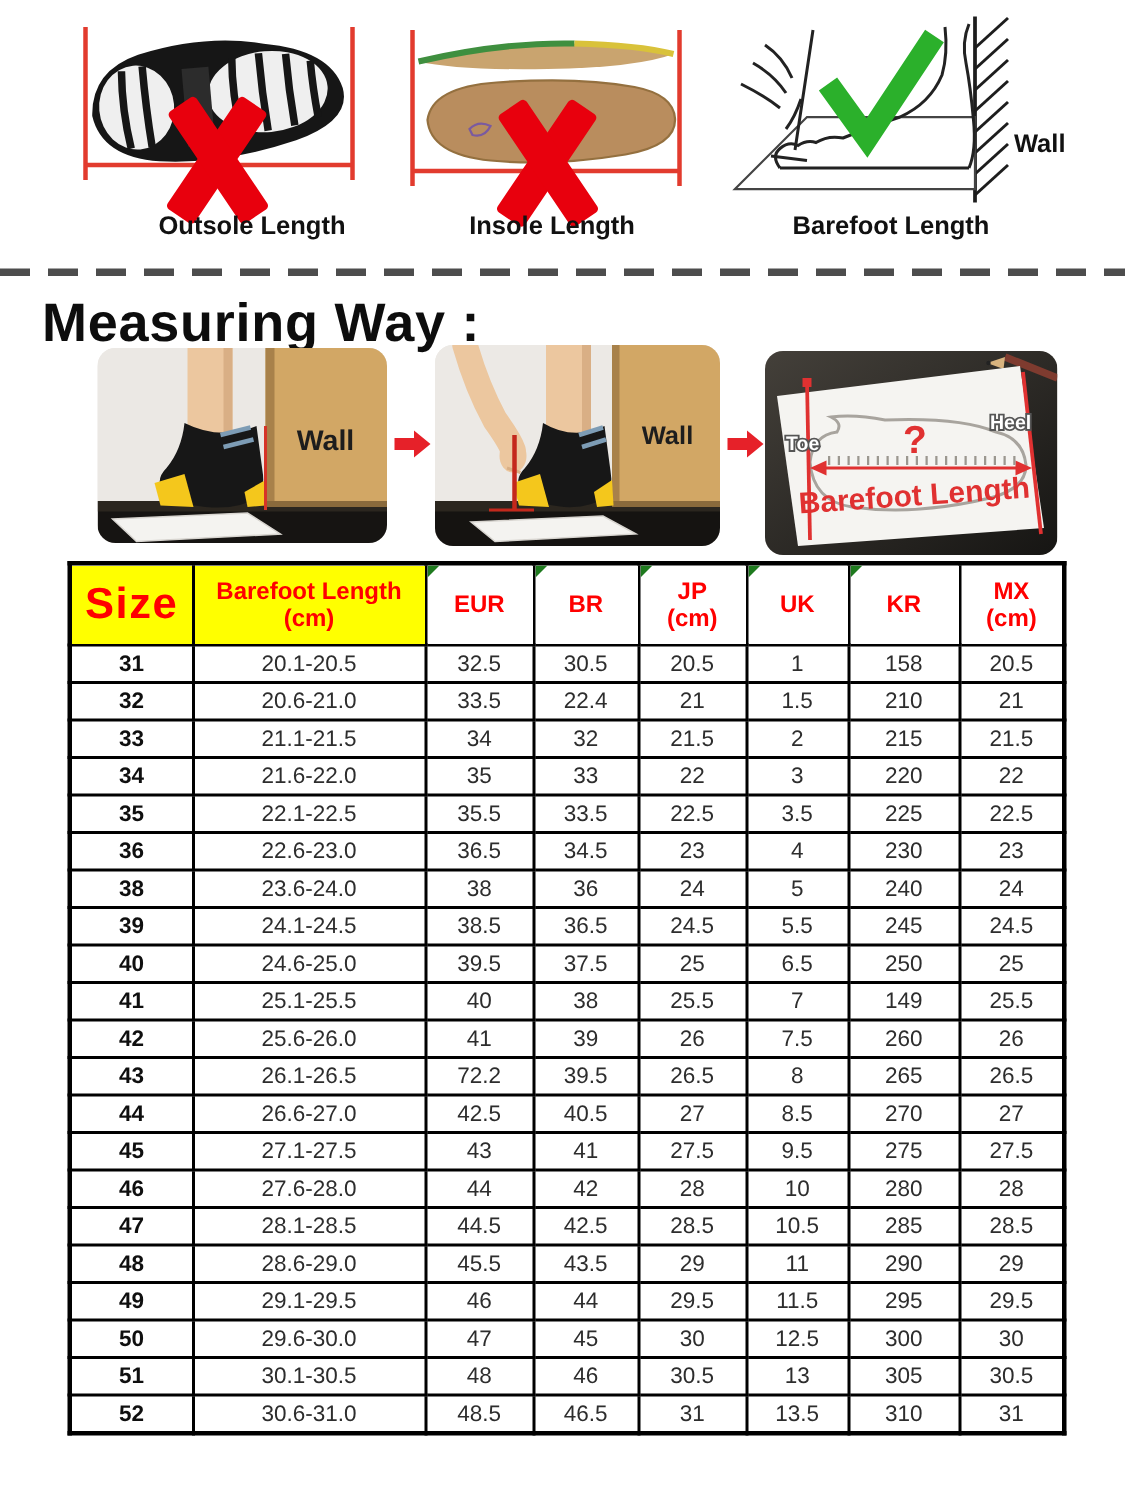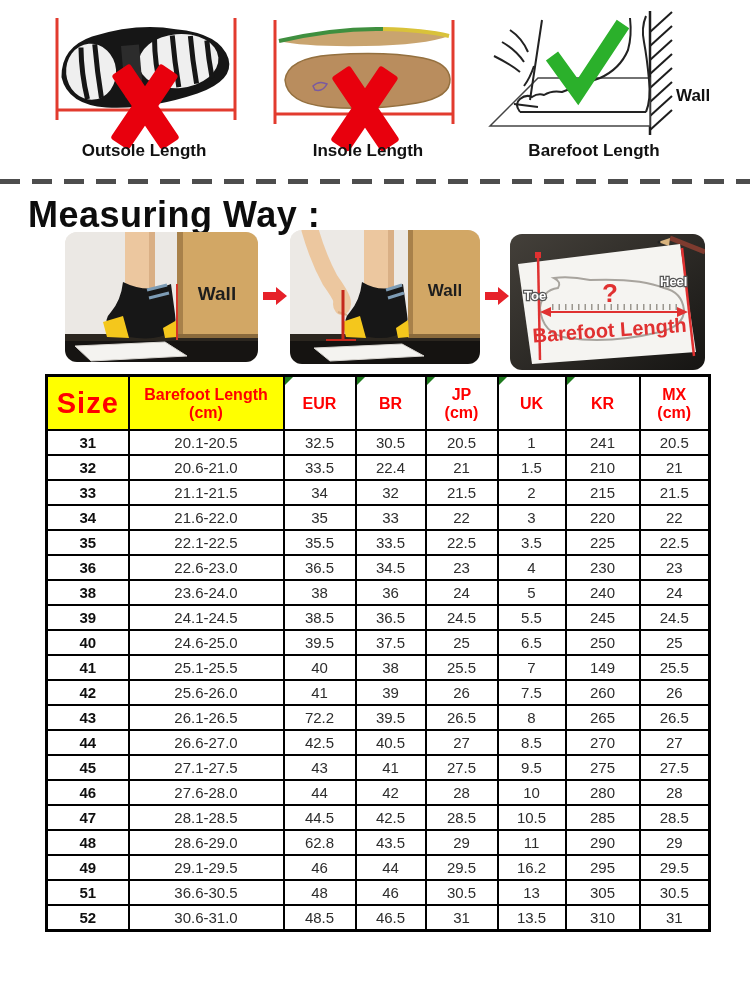--- a/index.html
+++ b/index.html
@@ -69,21 +69,21 @@
     <path d="M38 34 Q36 60 40 86 M52 32 Q52 60 54 86" stroke="#161616" stroke-width="5" fill="none"></path>
     <ellipse cx="134" cy="56" rx="40" ry="27" fill="#efefef"></ellipse>
     <path d="M112 32 Q110 56 114 82 M130 30 Q130 56 132 82 M148 32 Q148 56 150 80 M164 38 Q164 56 166 76" stroke="#161616" stroke-width="5" fill="none"></path>
     <rect x="78" y="36" width="18" height="52" fill="#2c2c2c"></rect>
   </g>
   <g class="x-mark" transform="translate(100,98)">
     <rect x="-11" y="-44" width="22" height="90" rx="3" transform="rotate(34)"></rect>
     <rect x="-11" y="-44" width="22" height="90" rx="3" transform="rotate(-34)"></rect>
   </g>
 </svg>
-<div class="fig-caption" style="left:44px">Outsole Length</div>
+<div class="fig-caption" style="left:68px">Outsole Length</div>
 
 <svg class="abs" style="left:265px;top:8px;overflow:visible" width="200" height="150" viewBox="0 0 200 150">
   <g class="meas-line">
     <line x1="10" y1="12" x2="10" y2="116"></line>
     <line x1="188" y1="12" x2="188" y2="116"></line>
     <line x1="10" y1="106" x2="188" y2="106"></line>
   </g>
   <g>
     <path d="M14 33 Q70 20 130 21 Q170 22 184 28 Q160 37 100 38 Q40 39 14 33 Z" fill="#c9a46f"></path>
     <path d="M14 33 Q70 20 118 21" stroke="#3f8f3f" stroke-width="4" fill="none"></path>
@@ -271,21 +271,21 @@
     </tr>
   </thead>
   <tbody>
       <tr>
         <td class="c-size">31</td>
         <td>20.1-20.5</td>
         <td>32.5</td>
         <td>30.5</td>
         <td>20.5</td>
         <td>1</td>
-        <td>241</td>
+        <td>158</td>
         <td>20.5</td>
       </tr>
       <tr>
         <td class="c-size">32</td>
         <td>20.6-21.0</td>
         <td>33.5</td>
         <td>22.4</td>
         <td>21</td>
         <td>1.5</td>
         <td>210</td>
@@ -427,40 +427,50 @@
         <td>44.5</td>
         <td>42.5</td>
         <td>28.5</td>
         <td>10.5</td>
         <td>285</td>
         <td>28.5</td>
       </tr>
       <tr>
         <td class="c-size">48</td>
         <td>28.6-29.0</td>
-        <td>62.8</td>
+        <td>45.5</td>
         <td>43.5</td>
         <td>29</td>
         <td>11</td>
         <td>290</td>
         <td>29</td>
       </tr>
       <tr>
         <td class="c-size">49</td>
         <td>29.1-29.5</td>
         <td>46</td>
         <td>44</td>
         <td>29.5</td>
-        <td>16.2</td>
+        <td>11.5</td>
         <td>295</td>
         <td>29.5</td>
       </tr>
       <tr>
+        <td class="c-size">50</td>
+        <td>29.6-30.0</td>
+        <td>47</td>
+        <td>45</td>
+        <td>30</td>
+        <td>12.5</td>
+        <td>300</td>
+        <td>30</td>
+      </tr>
+      <tr>
         <td class="c-size">51</td>
-        <td>36.6-30.5</td>
+        <td>30.1-30.5</td>
         <td>48</td>
         <td>46</td>
         <td>30.5</td>
         <td>13</td>
         <td>305</td>
         <td>30.5</td>
       </tr>
       <tr>
         <td class="c-size">52</td>
         <td>30.6-31.0</td>

